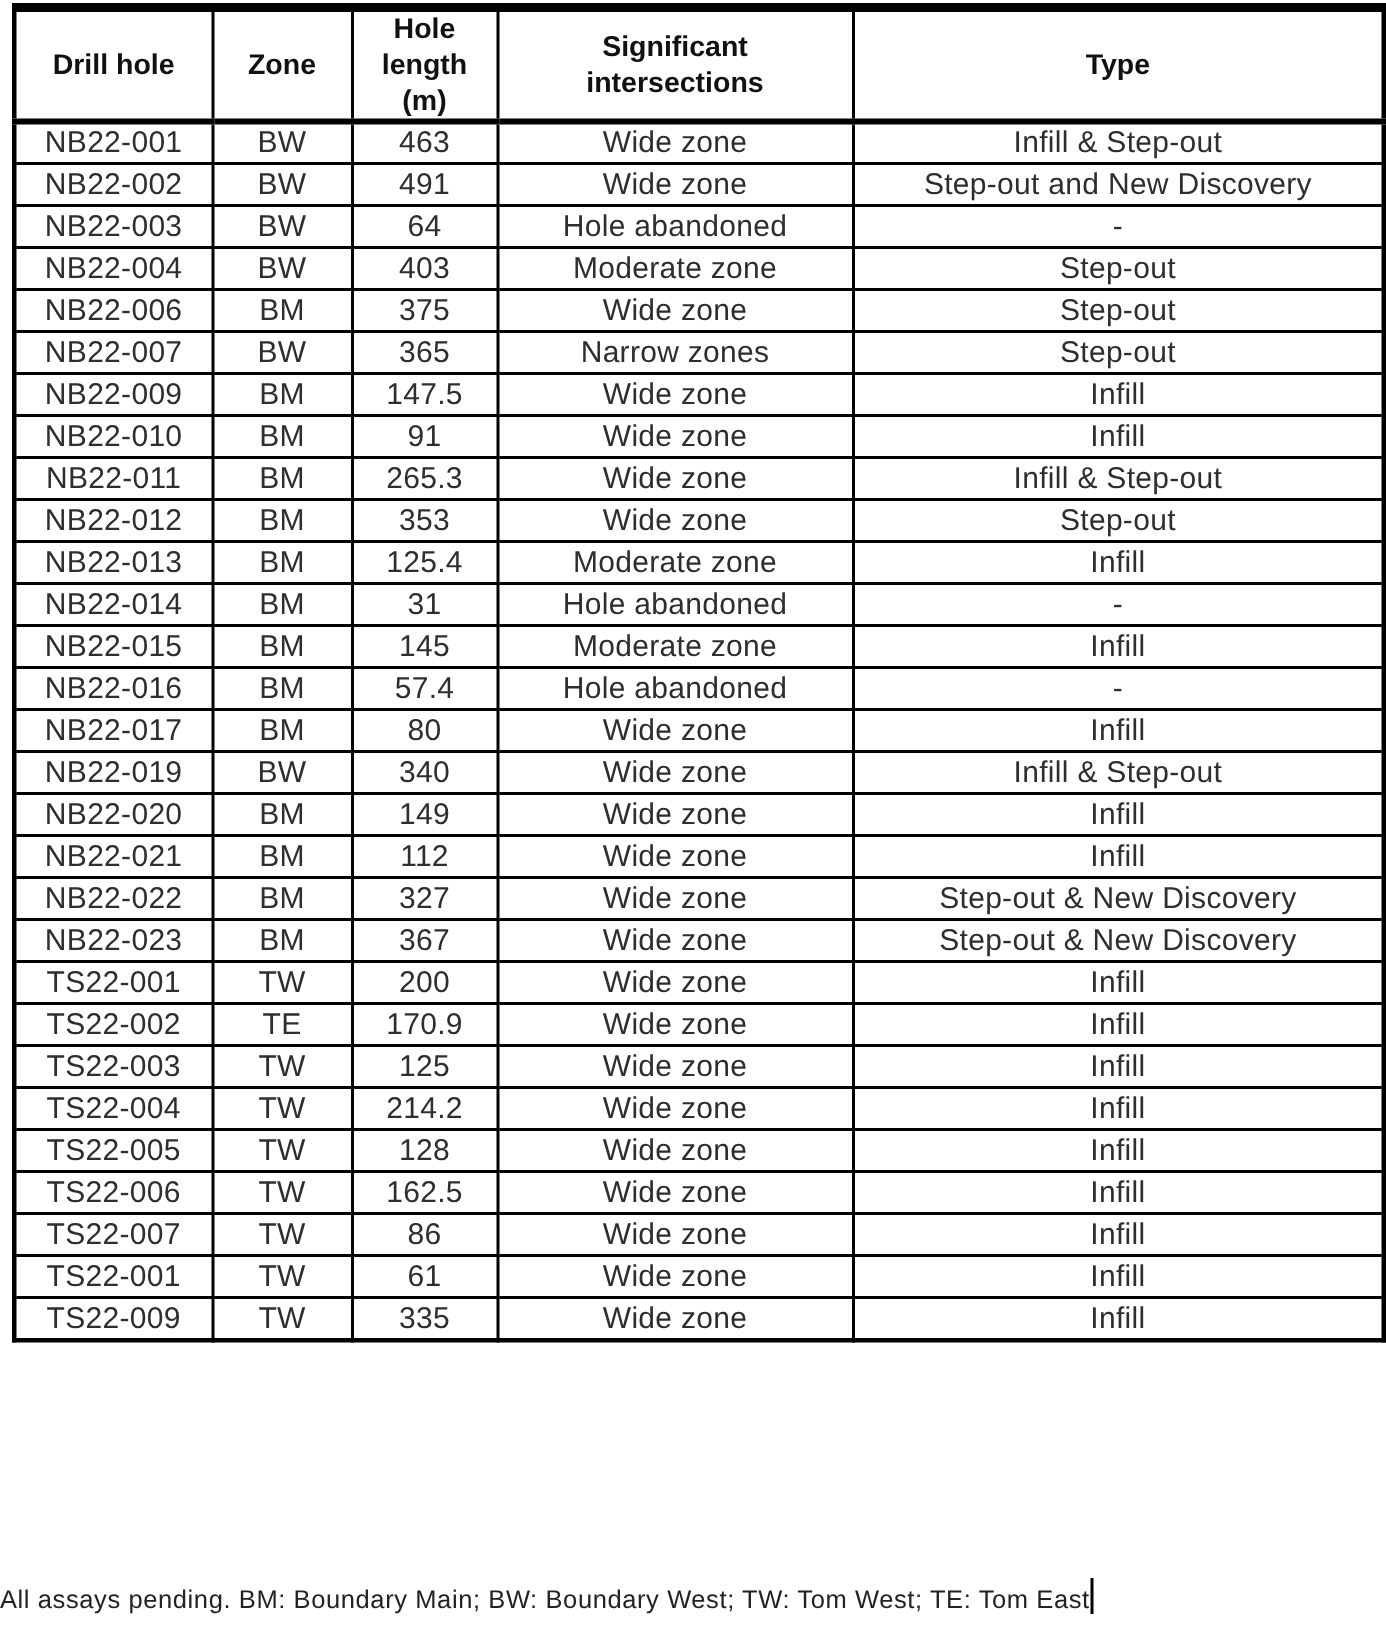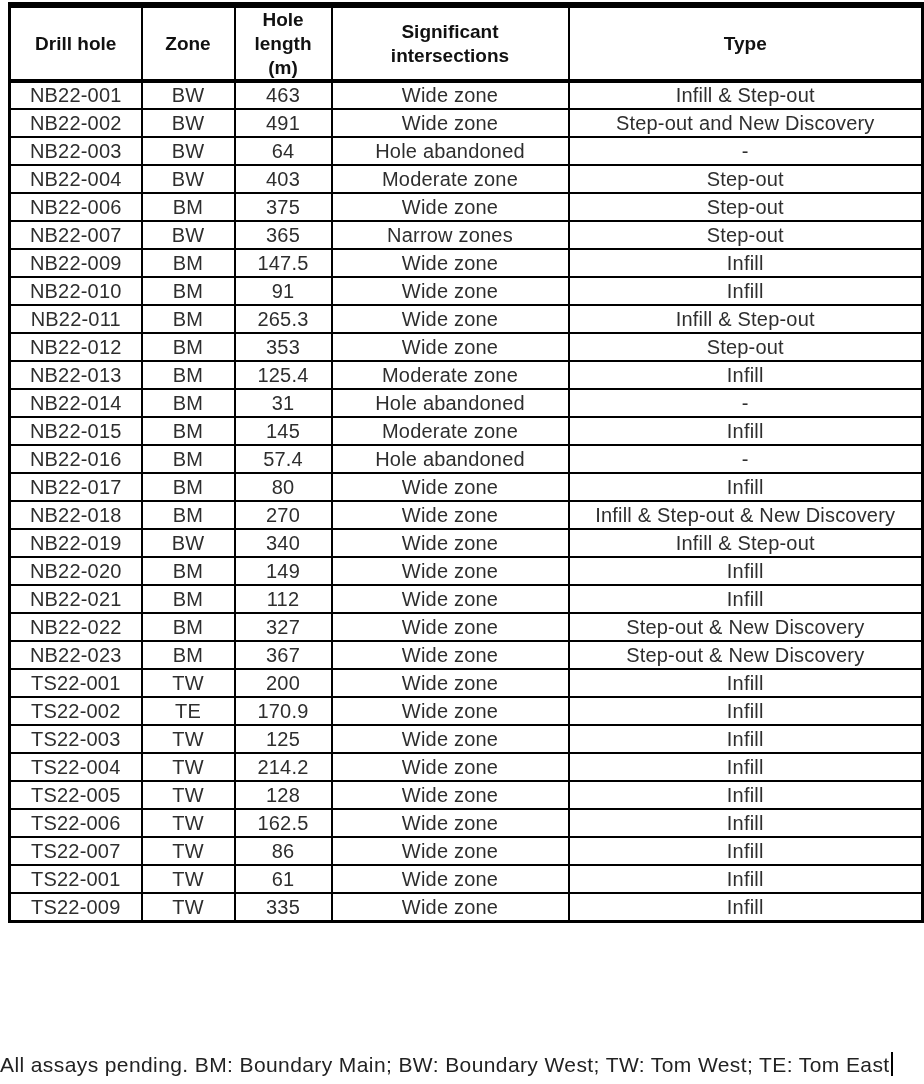--- a/index.html
+++ b/index.html
@@ -43,21 +43,21 @@
     color: #2e2e2e;
     white-space: nowrap;
     letter-spacing: 0.2px;
   }
 
   .footnote {
     position: absolute;
     top: 1052px;
     left: 0;
     width: 924px;
-    font-size: 21px;
+    font-size: 17px;
     letter-spacing: 0.4px;
     color: #222222;
     white-space: nowrap;
   }
   .text-cursor {
     display: inline-block;
     width: 2px;
     height: 24px;
     background: #000;
     vertical-align: text-bottom;
@@ -190,27 +190,20 @@
             <td>-</td>
           </tr>
           <tr>
             <td>NB22-017</td>
             <td>BM</td>
             <td>80</td>
             <td>Wide zone</td>
             <td>Infill</td>
           </tr>
           <tr>
-            <td>NB22-018</td>
-            <td>BM</td>
-            <td>270</td>
-            <td>Wide zone</td>
-            <td>Infill &amp; Step-out &amp; New Discovery</td>
-          </tr>
-          <tr>
             <td>NB22-019</td>
             <td>BW</td>
             <td>340</td>
             <td>Wide zone</td>
             <td>Infill &amp; Step-out</td>
           </tr>
           <tr>
             <td>NB22-020</td>
             <td>BM</td>
             <td>149</td>

